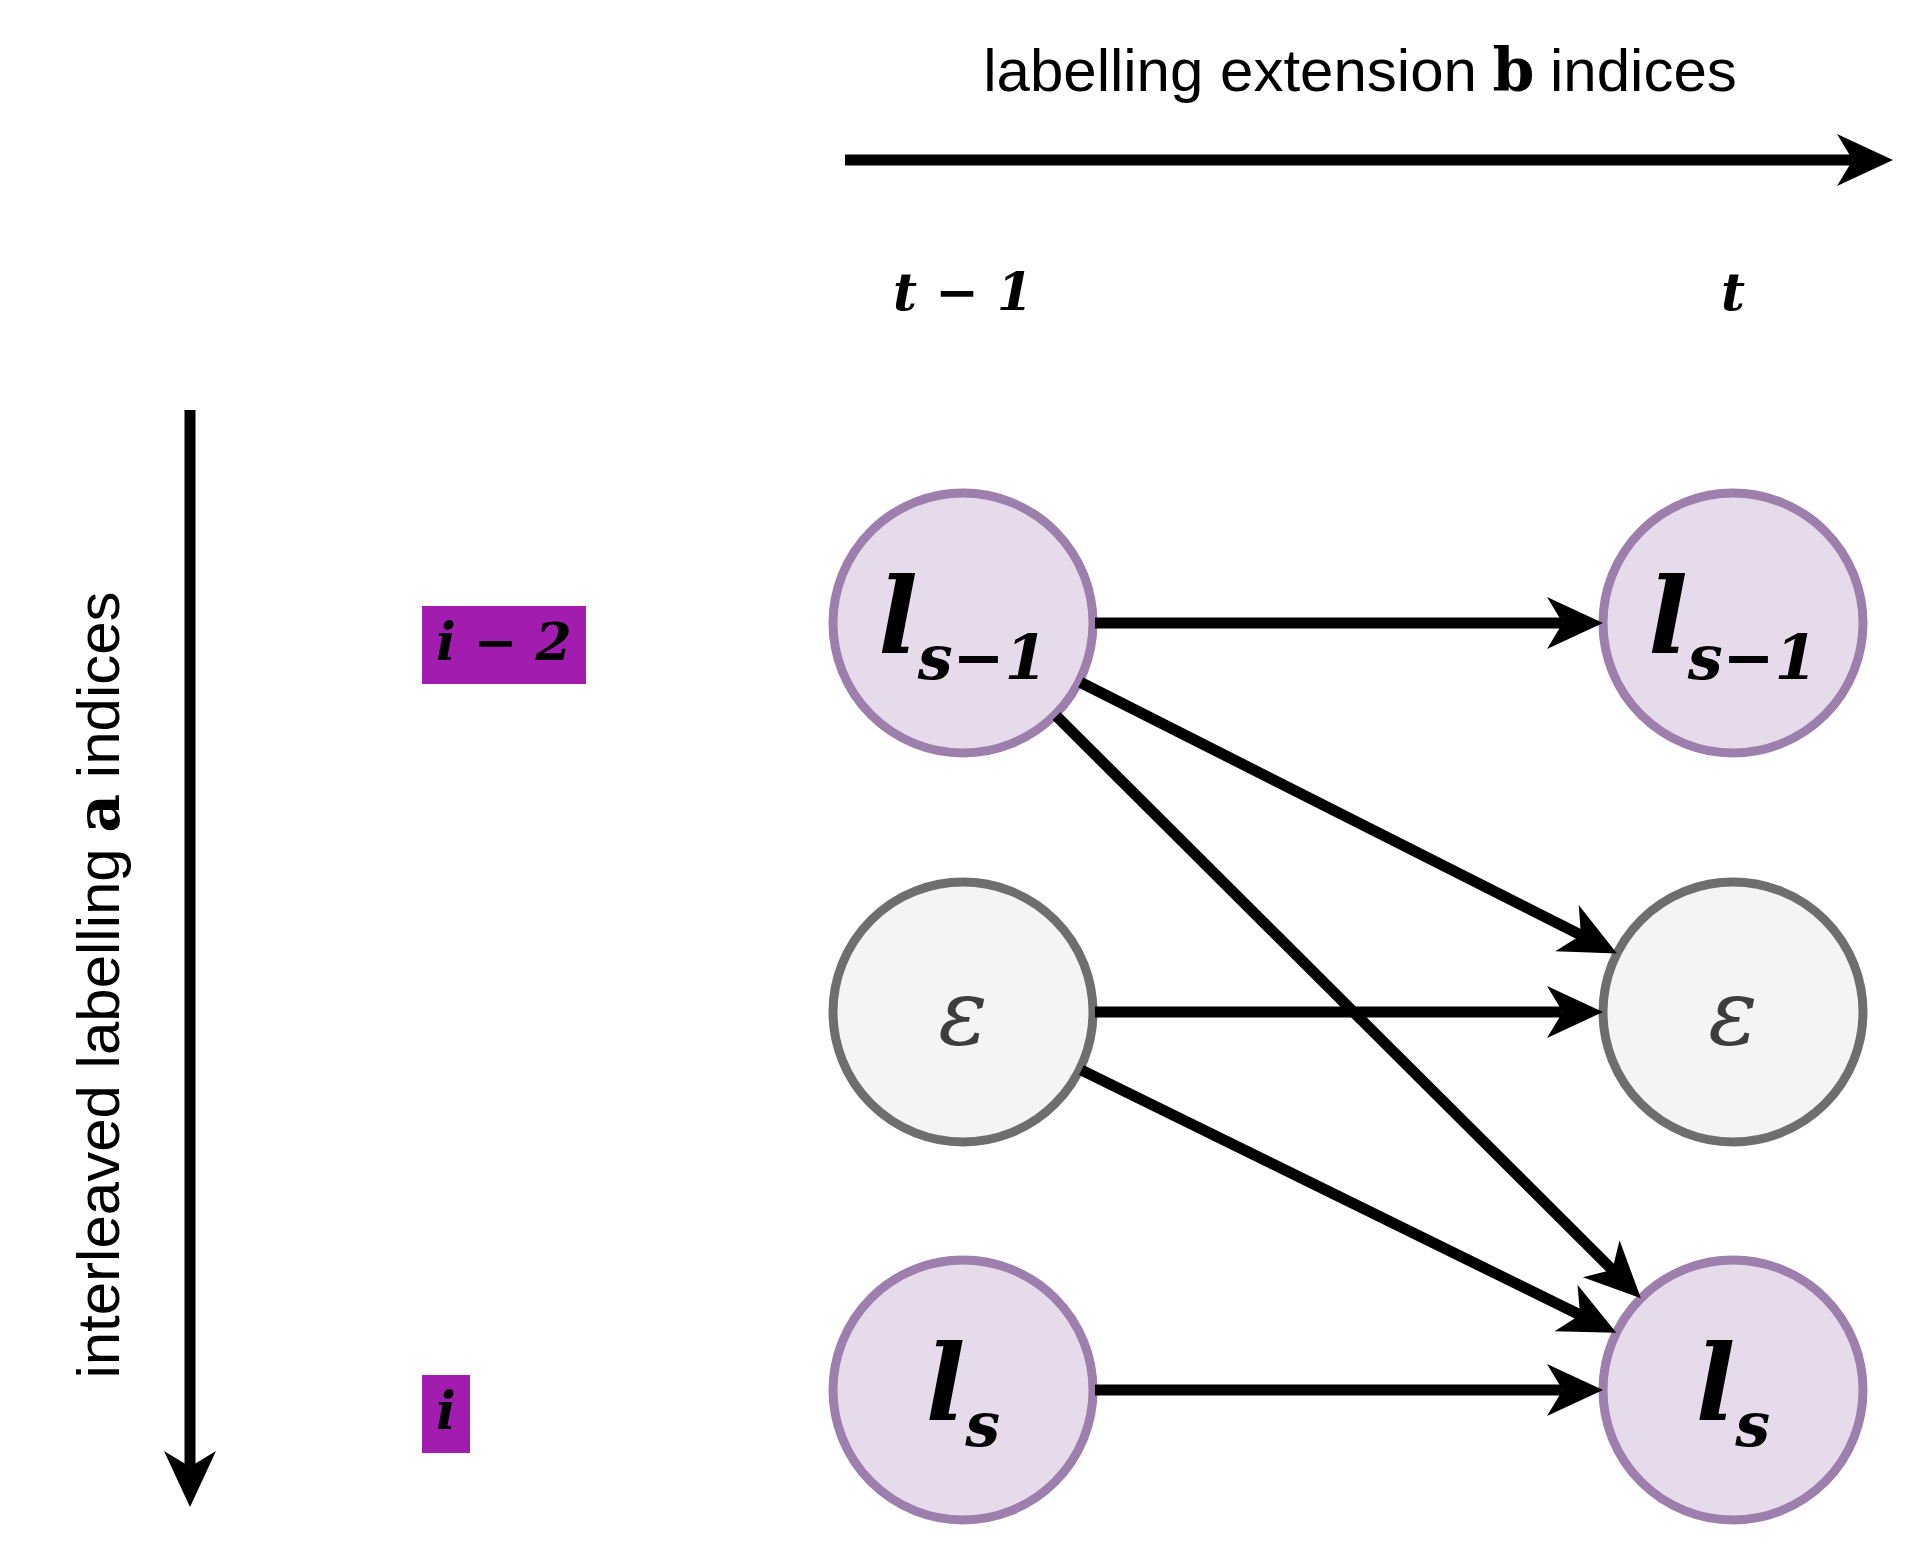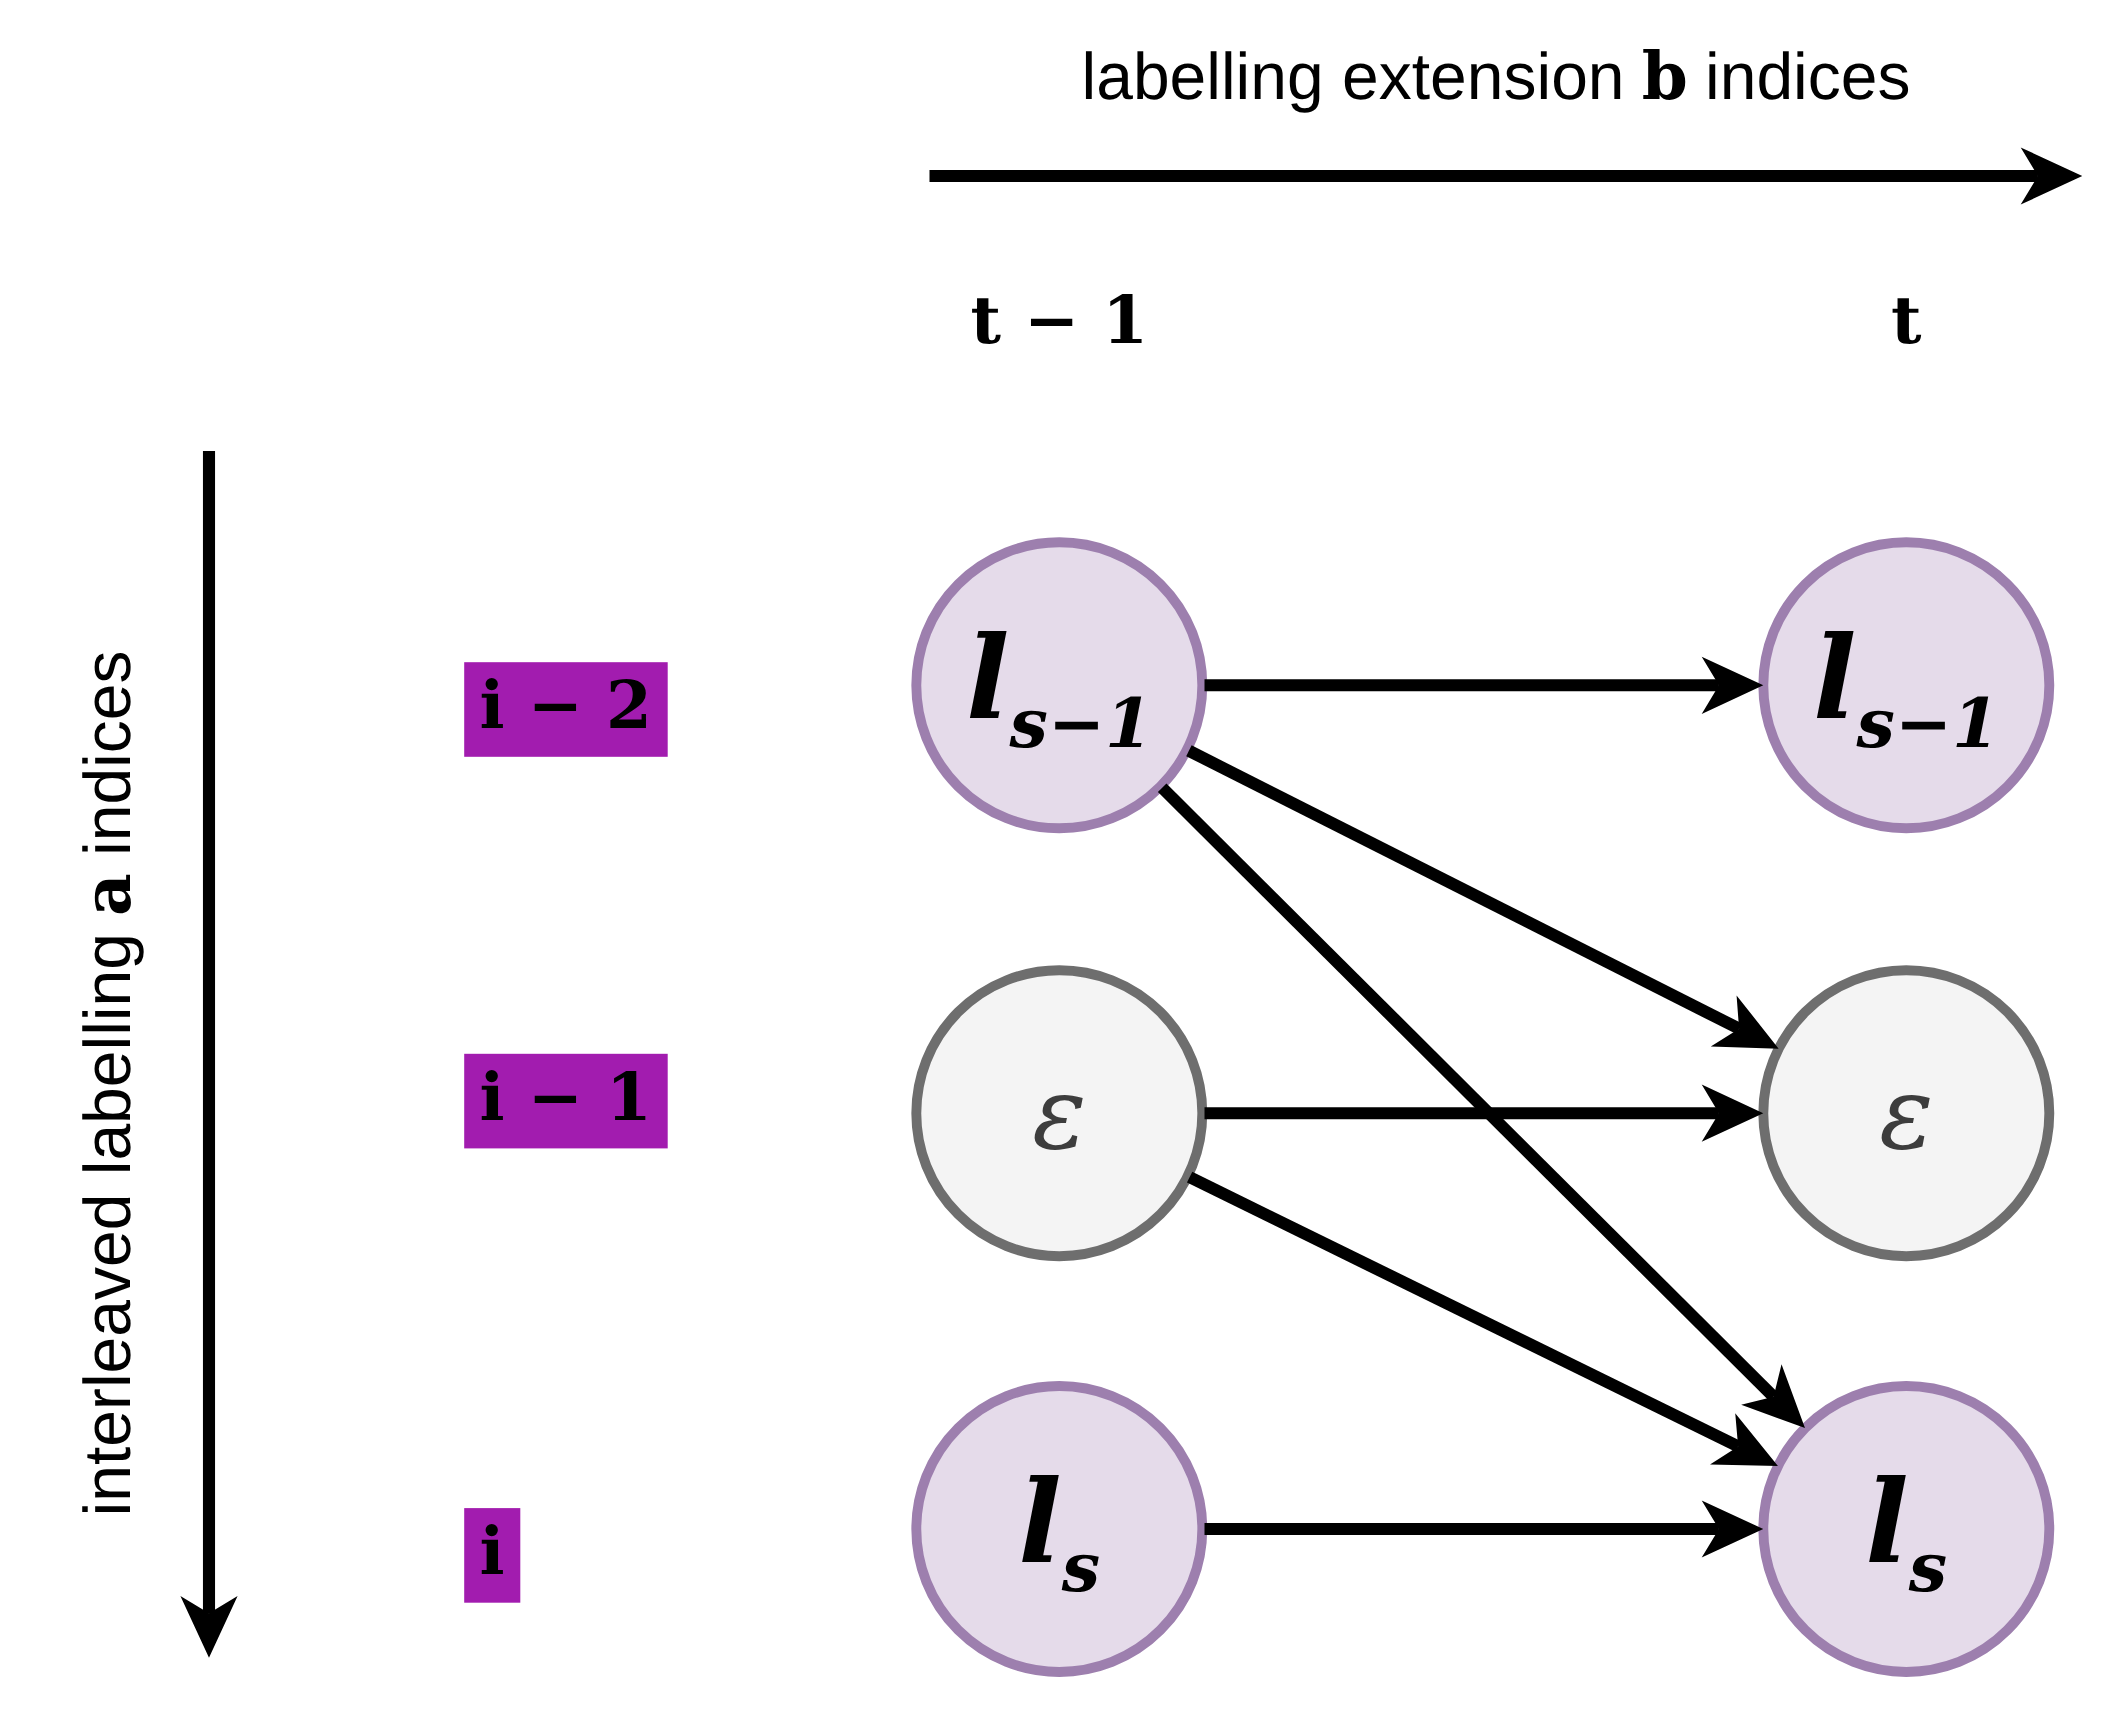--- a/index.html
+++ b/index.html
@@ -5,22 +5,22 @@
   html,body{margin:0;padding:0;background:#ffffff;}
   .stage{position:relative;width:1925px;height:1563px;background:#ffffff;overflow:hidden;
          font-family:"Liberation Sans",sans-serif;color:#000;}
   
   .title-top{position:absolute;left:1360px;top:70px;transform:translate(-50%,-50%);
              font-size:60px;white-space:nowrap;}
   .title-left{position:absolute;left:98px;top:985px;transform:translate(-50%,-50%) rotate(-90deg);
               font-size:60px;white-space:nowrap;}
   .boldmath{font-family:"DejaVu Serif",serif;font-weight:bold;margin:0 0.26em;}
   
-  .math-label{position:absolute;font-family:"DejaVu Serif",serif;
-              font-weight:bold;font-size:60px;white-space:nowrap;line-height:1;}
+  .math-label{position:absolute;font-family:"DejaVu Serif",serif;font-style:italic;
+              font-weight:bold;font-size:52px;white-space:nowrap;line-height:1;}
   .col-label{transform:translate(-50%,-50%);}
   .col-0{left:963px;top:292px;}
   .col-1{left:1733px;top:292px;}
   .row-label{transform:translateY(-50%);background:#a21caf;padding:10px 14px 16px 14px;}
   .row-0{left:422px;top:645px;}
   .row-1{left:422px;top:1001px;}
   .row-2{left:422px;top:1414px;}
   
   .node-main{font-family:"DejaVu Serif",serif;font-style:italic;font-weight:bold;font-size:104px;}
   .node-sub{font-family:"DejaVu Serif",serif;font-style:italic;font-weight:bold;font-size:62px;}
@@ -33,21 +33,20 @@
 <div class="stage">
 
   <div class="title-top"><span>labelling extension</span><span class="boldmath">b</span><span>indices</span></div>
 
   <div class="title-left"><span>interleaved labelling</span><span class="boldmath">a</span><span>indices</span></div>
 
   <div class="math-label col-label col-0">t − 1</div>
   <div class="math-label col-label col-1">t</div>
 
   <div class="math-label row-label row-0">i − 2</div>
-  <div class="math-label row-label row-1">i − 1</div>
   <div class="math-label row-label row-2">i</div>
 
   <svg id="diagram-svg" width="1925" height="1563" viewBox="0 0 1925 1563">
       <g>
         <line x1="845" y1="160" x2="1852.68" y2="160" stroke="#000000" stroke-width="11"></line>
         <polygon points="1893,160 1837,186 1852.68,160 1837,134" fill="#000000"></polygon>
       </g>
       <g>
         <line x1="190" y1="410" x2="190" y2="1466.68" stroke="#000000" stroke-width="11"></line>
         <polygon points="190,1507 164,1451 190,1466.68 216,1451" fill="#000000"></polygon>

